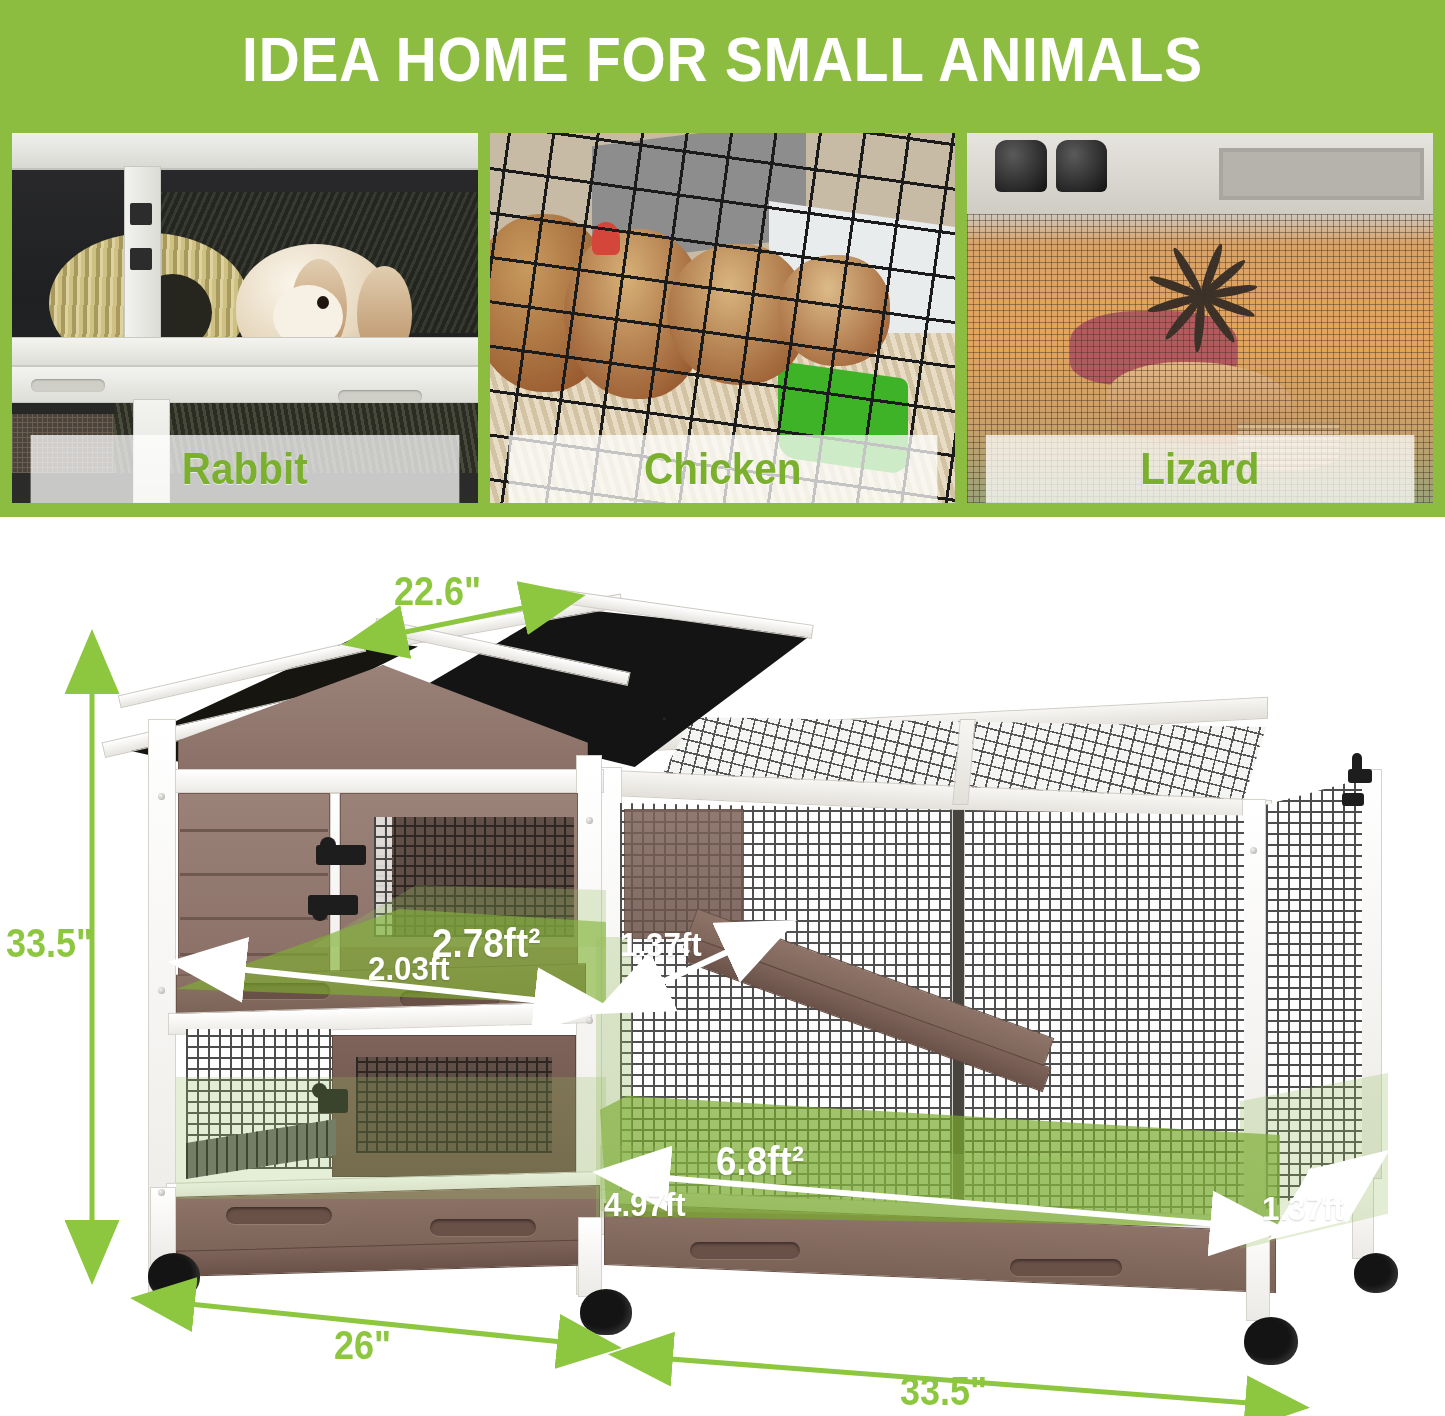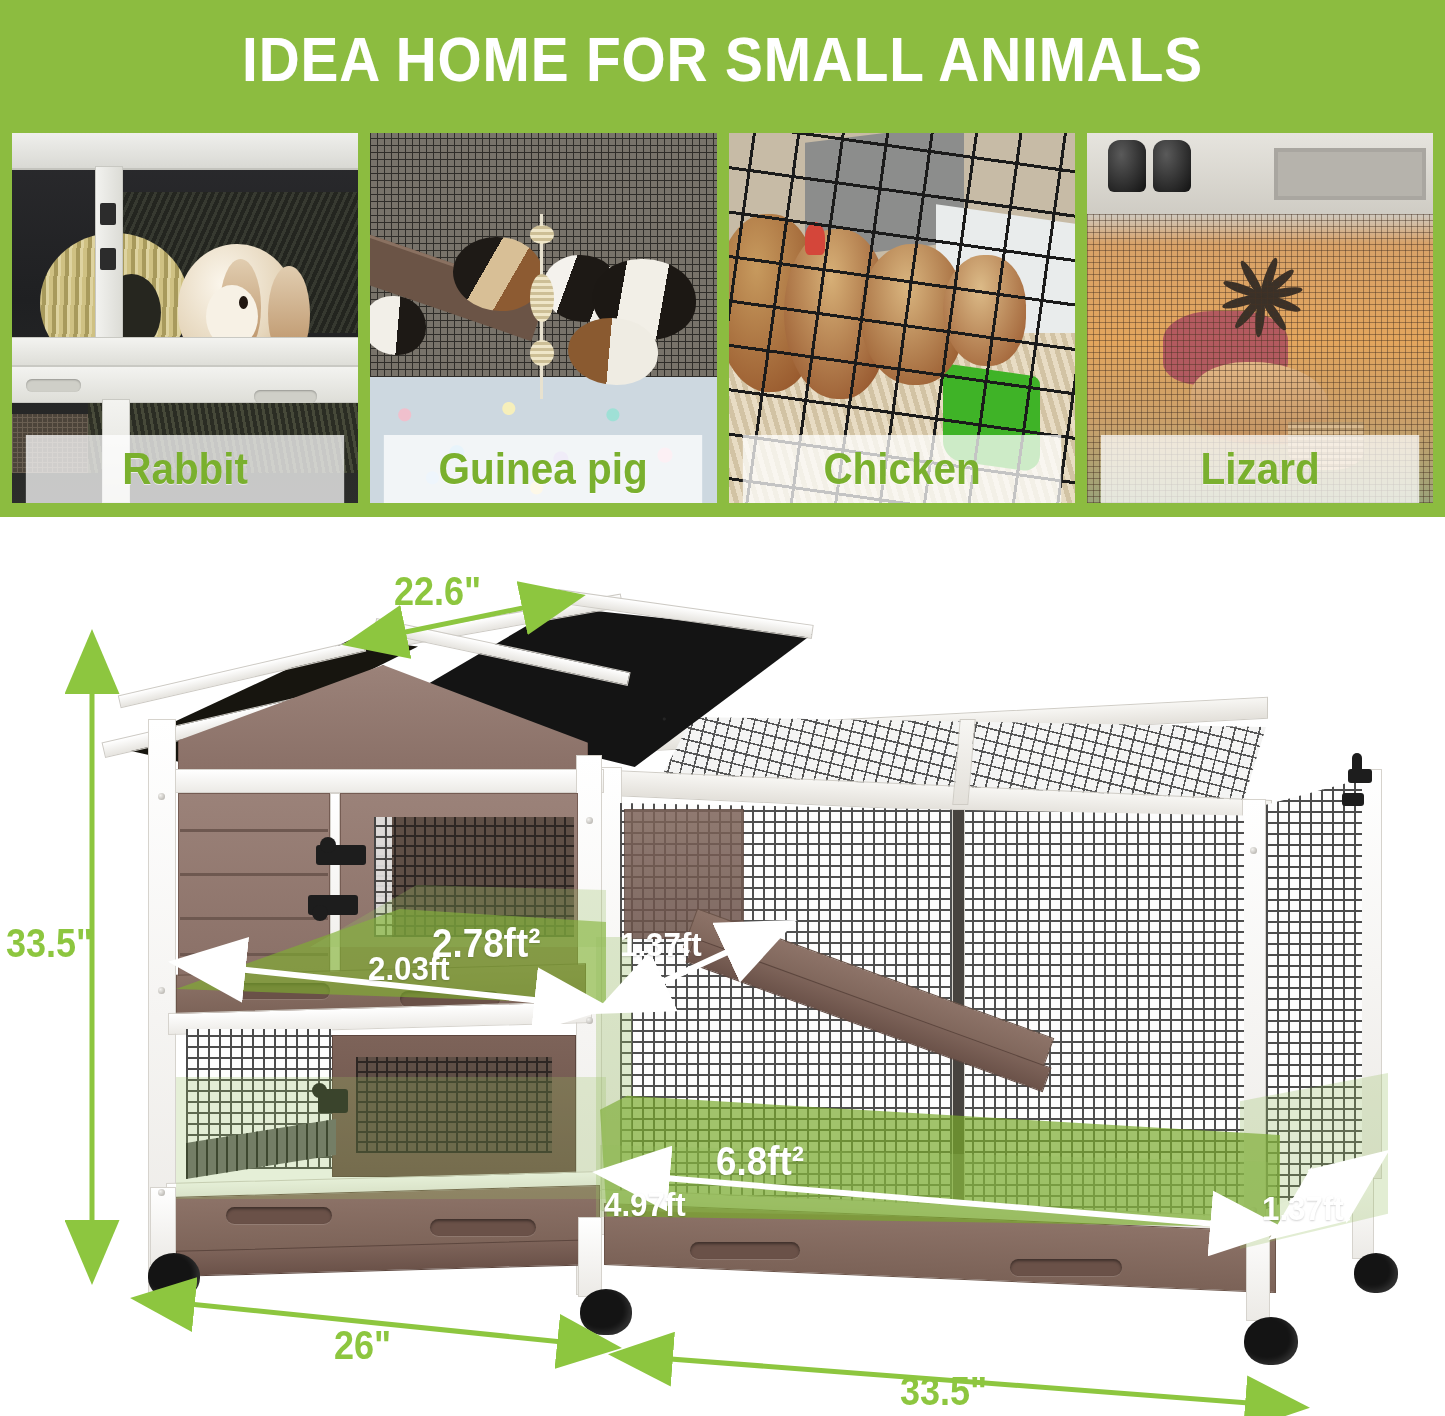--- a/index.html
+++ b/index.html
@@ -209,44 +209,20 @@
           <div class="rb-hay2"></div>
           <div class="rb-rail" style="top:55%;height:8%;"></div>
           <div class="rb-rail" style="top:63%;height:10%;"></div>
           <div class="rb-slot" style="left:4%;top:66.5%;width:16%;"></div>
           <div class="rb-slot" style="left:70%;top:69.5%;width:18%;"></div>
           <div class="rb-rail" style="left:26%;top:72%;width:8%;height:28%;"></div>
         </div>
         <div class="photo-label">Rabbit</div>
       </div>
 
-      <div class="photo">
-        <div class="scene">
-          <div class="gp-bg"></div>
-          <div class="gp-ramp"></div>
-          <div class="gp-bed"></div>
-          <div class="gp-pig" style="left:24%;top:28%;width:26%;height:20%;
-               background:linear-gradient(120deg,#1e1a16 0 38%,#d8bf96 38% 62%,#8d5b32 62% 100%);"></div>
-          <div class="gp-pig" style="left:50%;top:33%;width:22%;height:18%;
-               background:linear-gradient(110deg,#f4f2ed 0 34%,#1d1915 34% 70%,#f1efe9 70% 100%);"></div>
-          <div class="gp-pig" style="left:64%;top:34%;width:30%;height:22%;
-               background:linear-gradient(100deg,#1c1814 0 30%,#f2efe7 30% 66%,#1c1814 66% 100%);"></div>
-          <div class="gp-pig" style="left:57%;top:50%;width:26%;height:18%;
-               background:linear-gradient(95deg,#8a5a30 0 46%,#efece3 46% 100%);"></div>
-          <div class="gp-pig" style="left:-2%;top:44%;width:18%;height:16%;
-               background:linear-gradient(95deg,#f2efe8 0 55%,#1d1915 55% 100%);"></div>
-          <div class="gp-toy">
-            <div class="gp-toy-rod"></div>
-            <div class="gp-toy-ball" style="top:6%;height:10%;"></div>
-            <div class="gp-toy-ball" style="top:32%;height:26%;"></div>
-            <div class="gp-toy-ball" style="top:68%;height:14%;"></div>
-          </div>
-        </div>
-        <div class="photo-label">Guinea pig</div>
-      </div>
 
       <div class="photo">
         <div class="scene">
           <div class="ck-bg"></div>
           <div class="ck-wallgrey"></div>
           <div class="ck-panel"></div>
           <div class="ck-floorhaze"></div>
           <div class="ck-green"></div>
           <div class="ck-hen" style="left:-4%;top:22%;width:30%;height:48%;
                background:radial-gradient(ellipse at 40% 30%,#c79a5e,#8d4a22);"></div>

